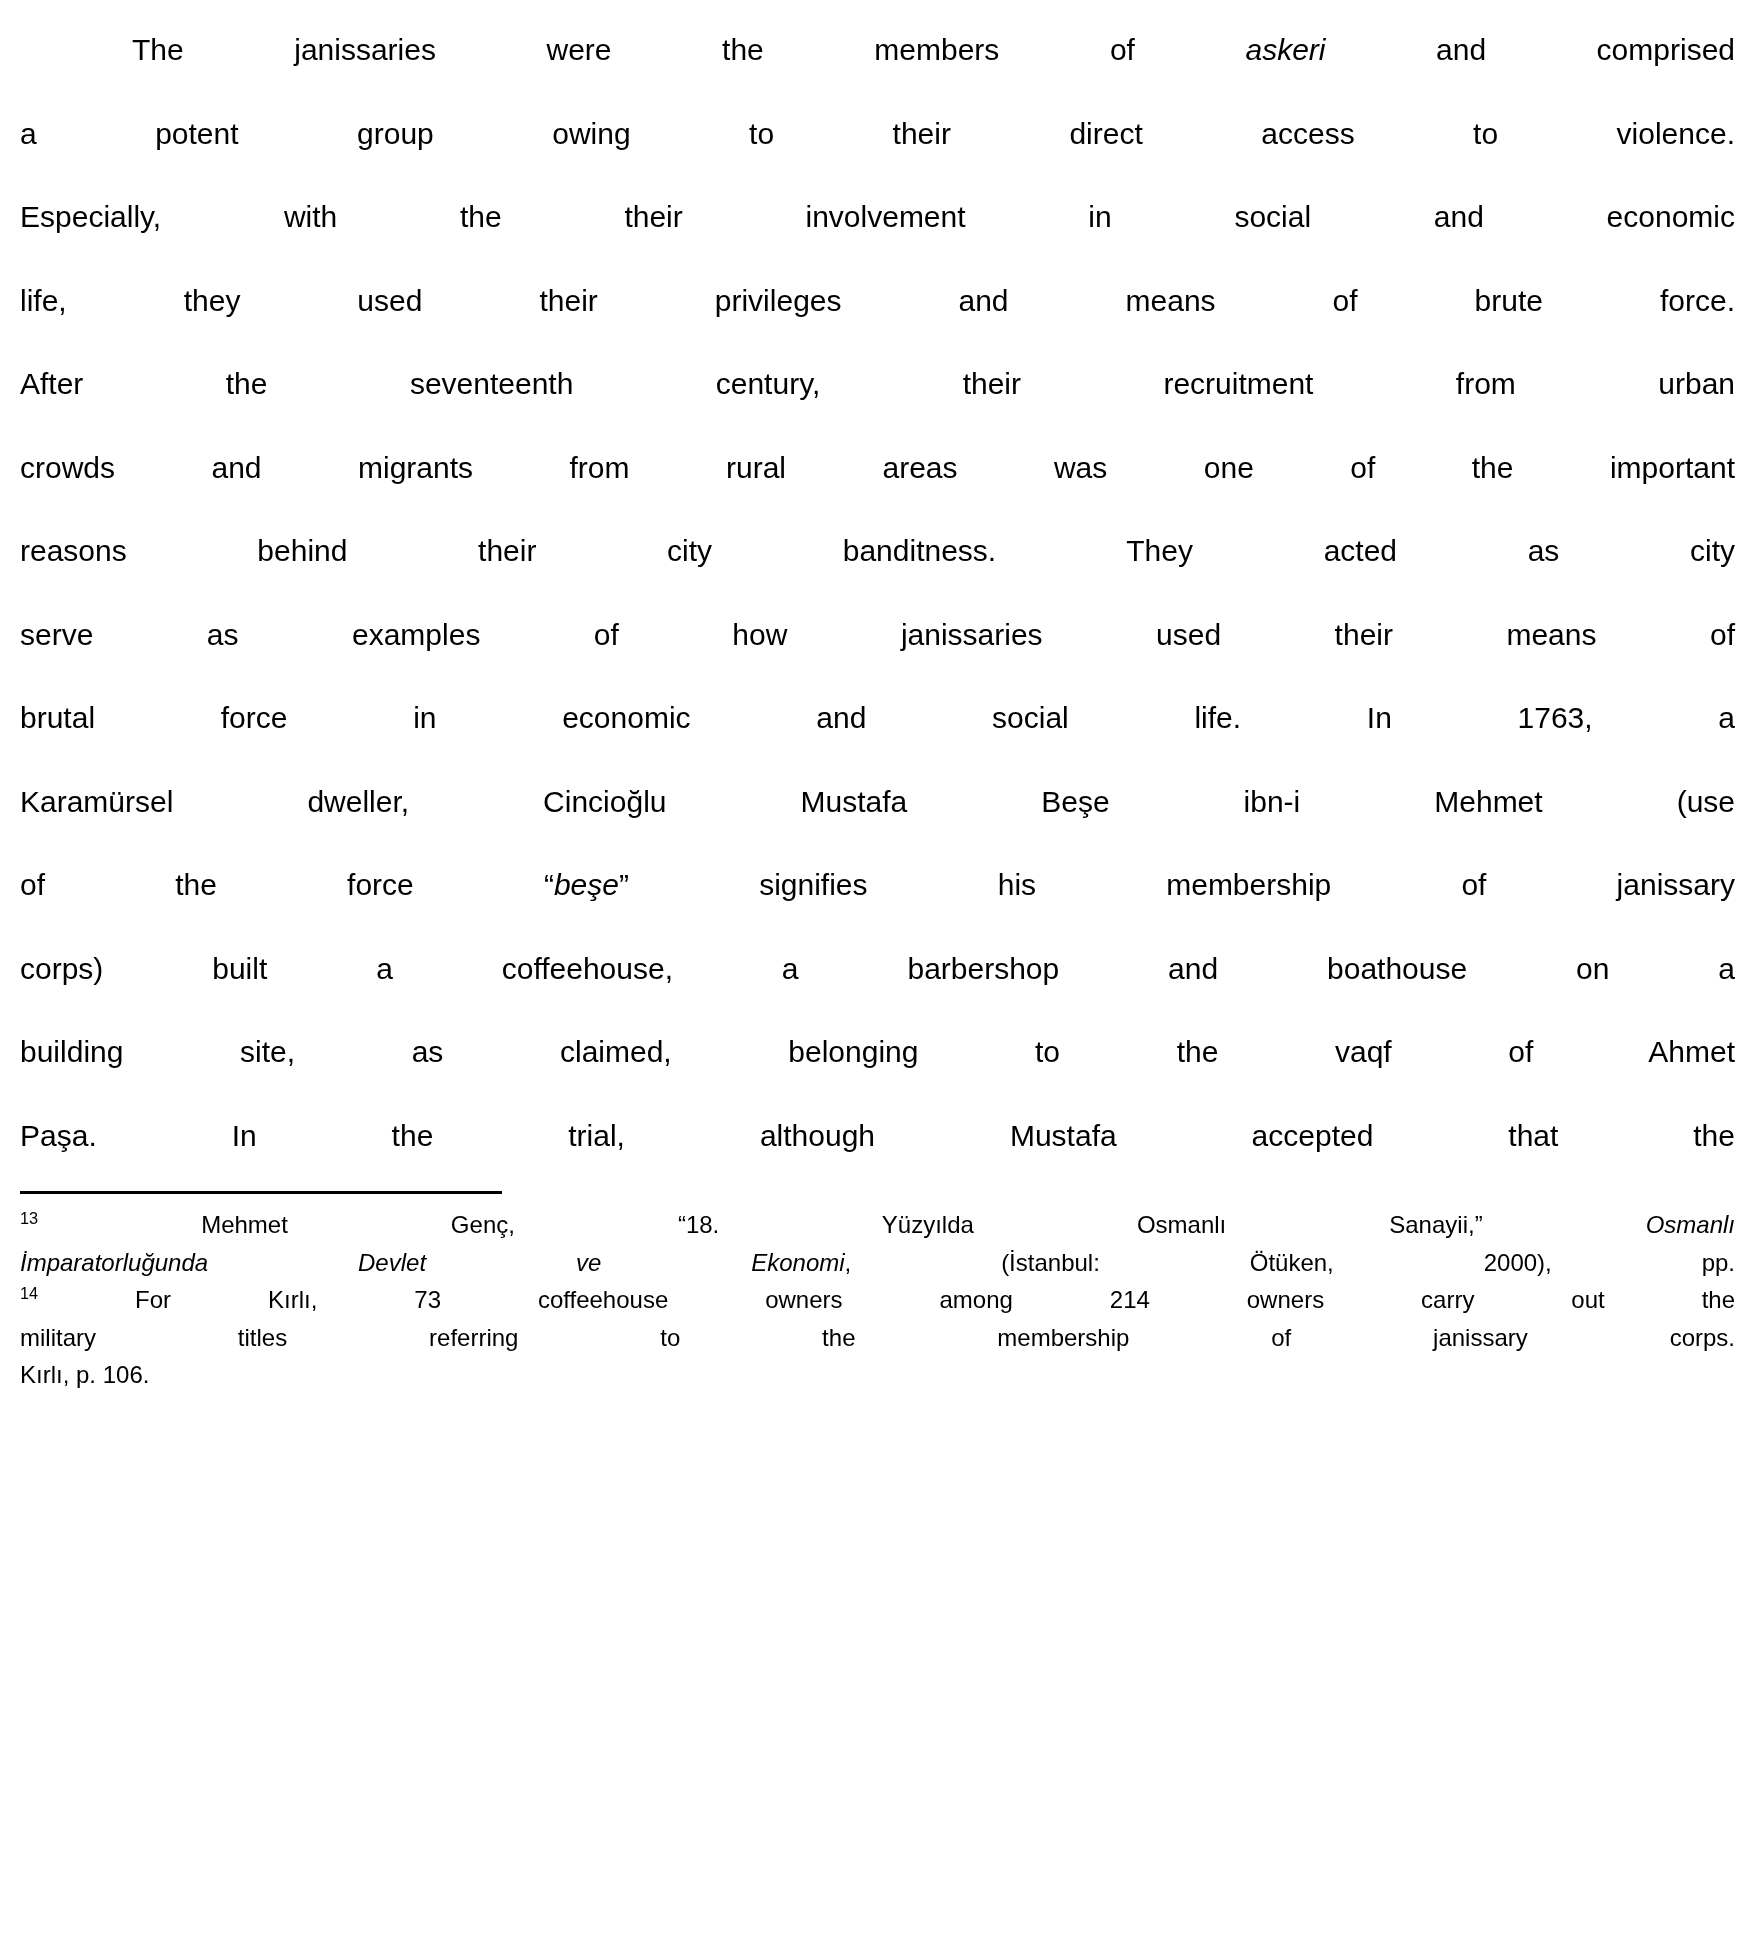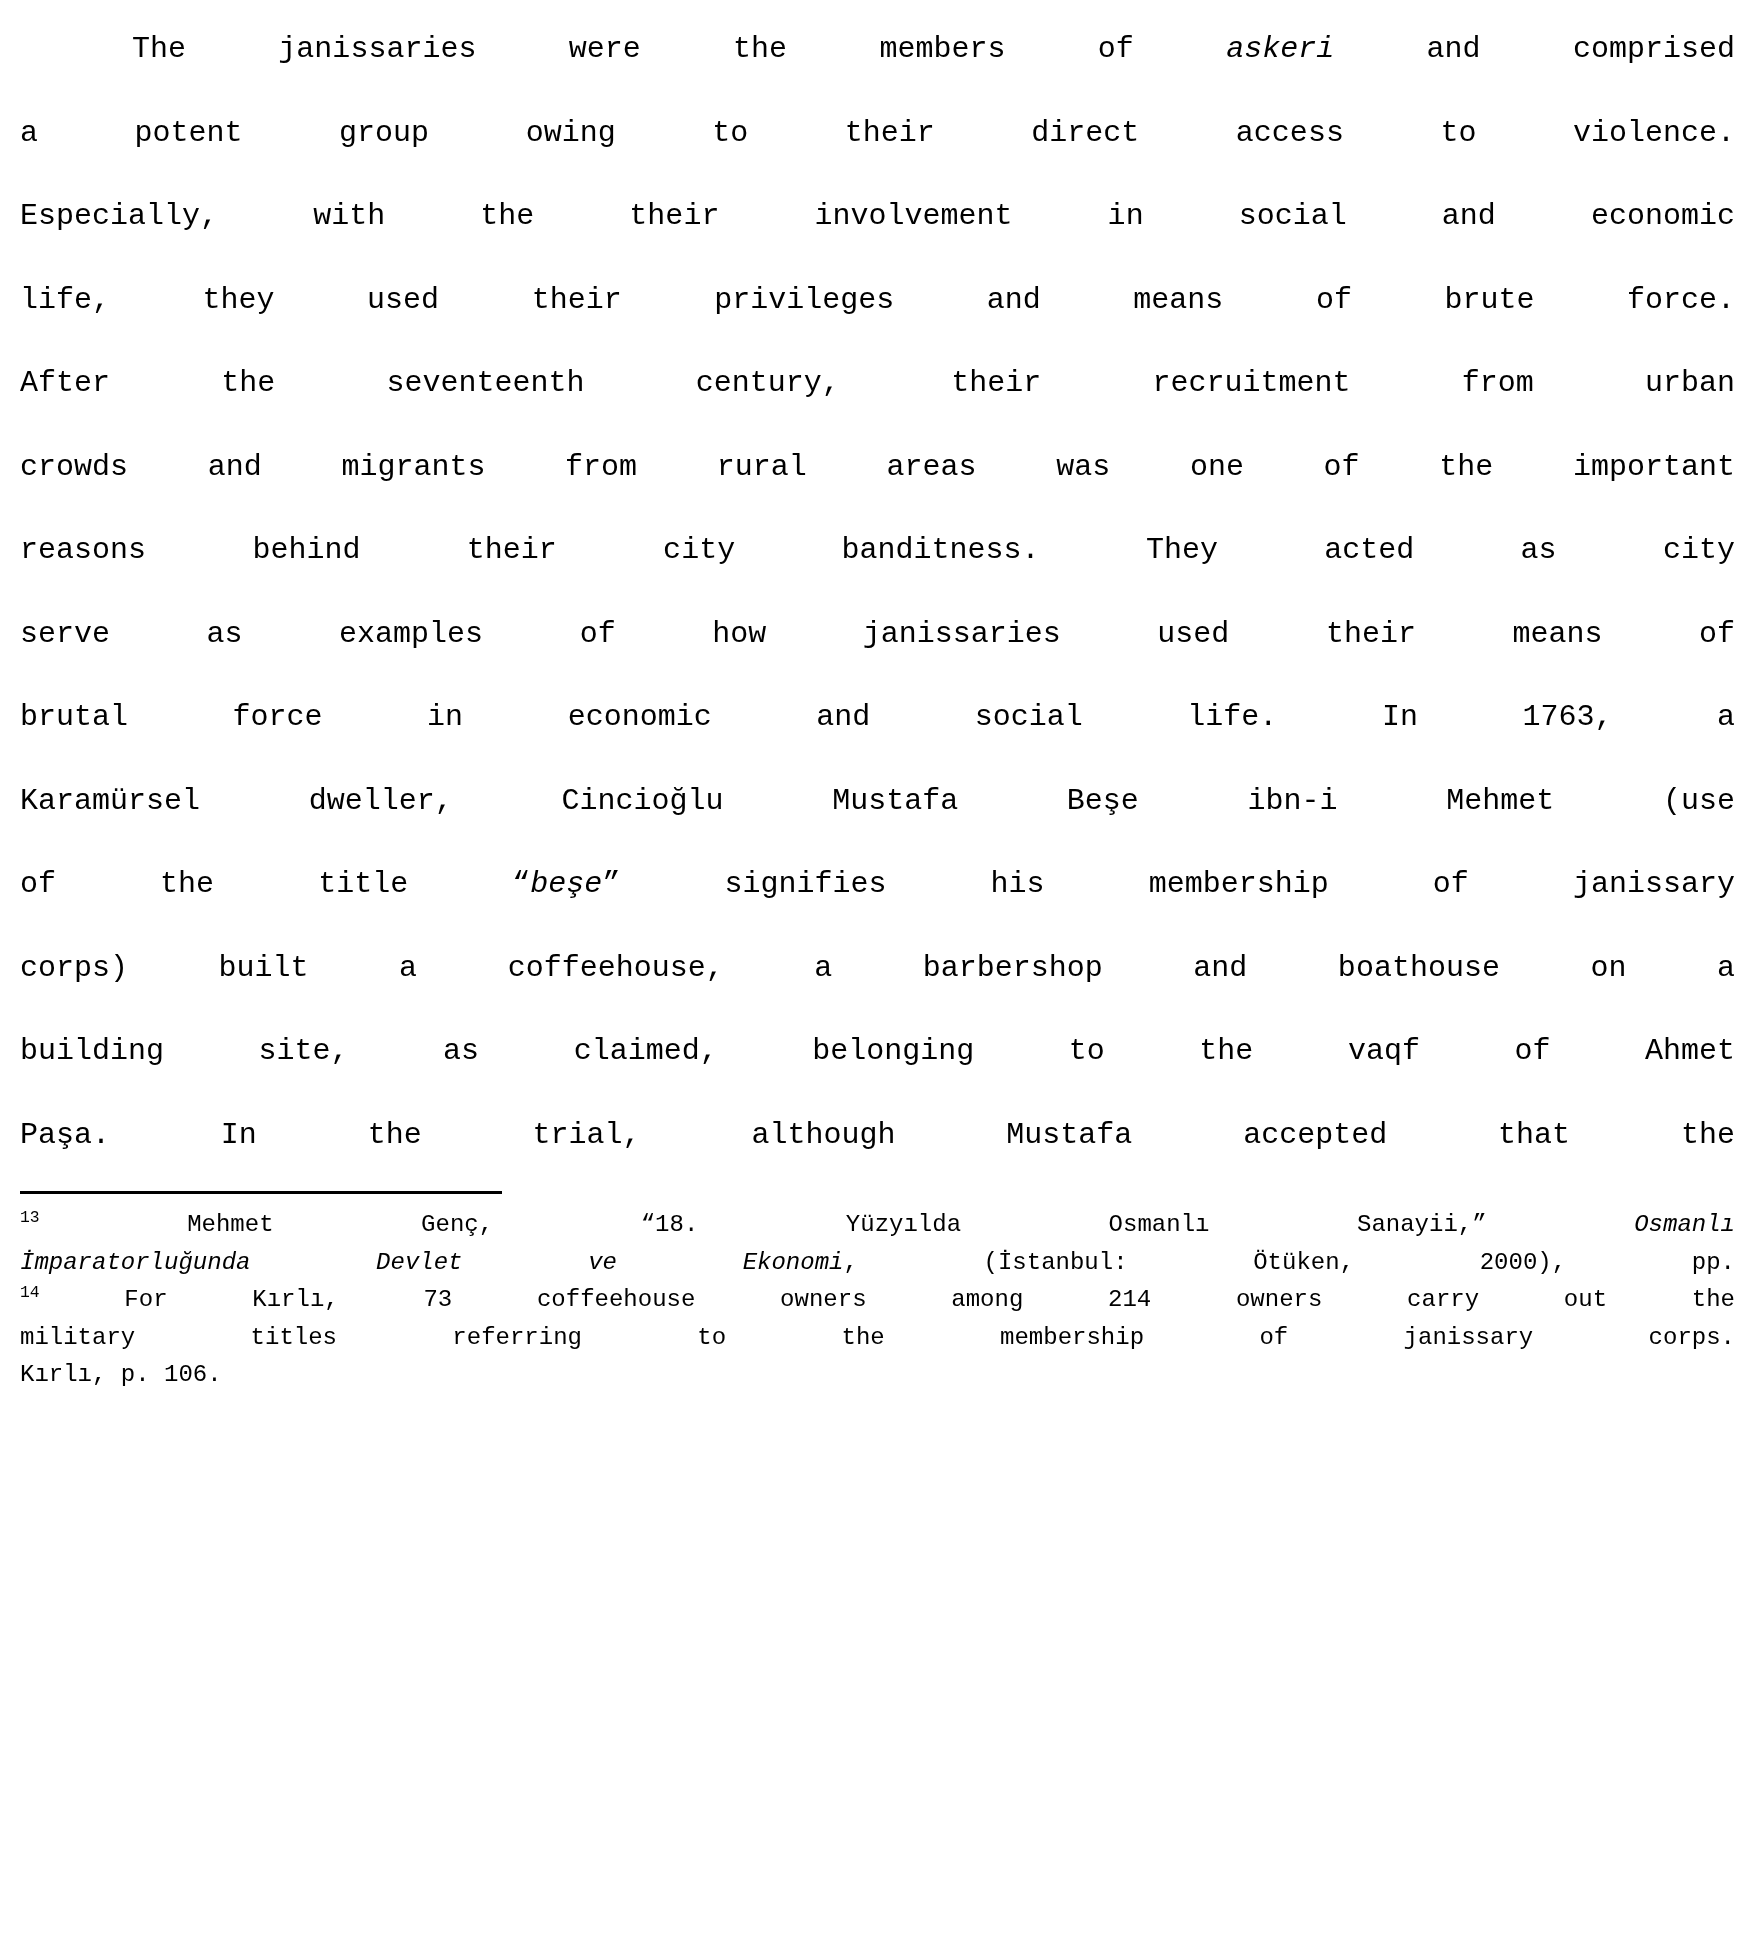--- a/index.html
+++ b/index.html
@@ -7,21 +7,21 @@
     padding: 0;
     background: #ffffff;
   }
   .page {
     width: 1761px;
     min-height: 1951px;
     box-sizing: border-box;
     background: #ffffff;
     color: #000000;
     padding: 8px 26px 12px 20px;
-    font-family: Liberation Mono, monospace;
+    font-family: Liberation Sans, sans-serif;
     overflow: hidden;
   }
   .body-text .line {
     font-size: 30px;
     line-height: 83.5px;
     text-align: justify;
     text-align-last: justify;
   }
   .line {
     word-spacing: normal;
@@ -66,21 +66,21 @@
       <div class="line indent"><span class="seg">The janissaries were the members of </span><span class="seg i">askeri</span><span class="seg"> and comprised</span></div>
       <div class="line"><span class="seg">a potent group owing to their direct access to violence.</span></div>
       <div class="line"><span class="seg">Especially, with the their involvement in social and economic</span></div>
       <div class="line"><span class="seg">life, they used their privileges and means of brute force.</span></div>
       <div class="line"><span class="seg">After the seventeenth century, their recruitment from urban</span></div>
       <div class="line"><span class="seg">crowds and migrants from rural areas was one of the important</span></div>
       <div class="line"><span class="seg">reasons behind their city banditness. They acted as city</span></div>
       <div class="line"><span class="seg">serve as examples of how janissaries used their means of</span></div>
       <div class="line"><span class="seg">brutal force in economic and social life. In 1763, a</span></div>
       <div class="line"><span class="seg">Karamürsel dweller, Cincioğlu Mustafa Beşe ibn-i Mehmet (use</span></div>
-      <div class="line"><span class="seg">of the title “</span><span class="seg i">beşe</span><span class="seg">” signifies his membership of janissary</span></div>
+      <div class="line"><span class="seg">of the force “</span><span class="seg i">beşe</span><span class="seg">” signifies his membership of janissary</span></div>
       <div class="line"><span class="seg">corps) built a coffeehouse, a barbershop and boathouse on a</span></div>
       <div class="line"><span class="seg">building site, as claimed, belonging to the vaqf of Ahmet</span></div>
       <div class="line"><span class="seg">Paşa. In the trial, although Mustafa accepted that the</span></div>
     </div>
   <hr class="fnsep">
   <div class="footnotes" id="footnote-lines">
       <div class="fn">
         <div class="line"><span class="seg sup">13</span><span class="seg"> Mehmet Genç, “18. Yüzyılda Osmanlı Sanayii,” </span><span class="seg i">Osmanlı</span></div>
         <div class="line"><span class="seg i">İmparatorluğunda Devlet ve Ekonomi</span><span class="seg">, (İstanbul: Ötüken, 2000), pp.</span></div>
       </div>

